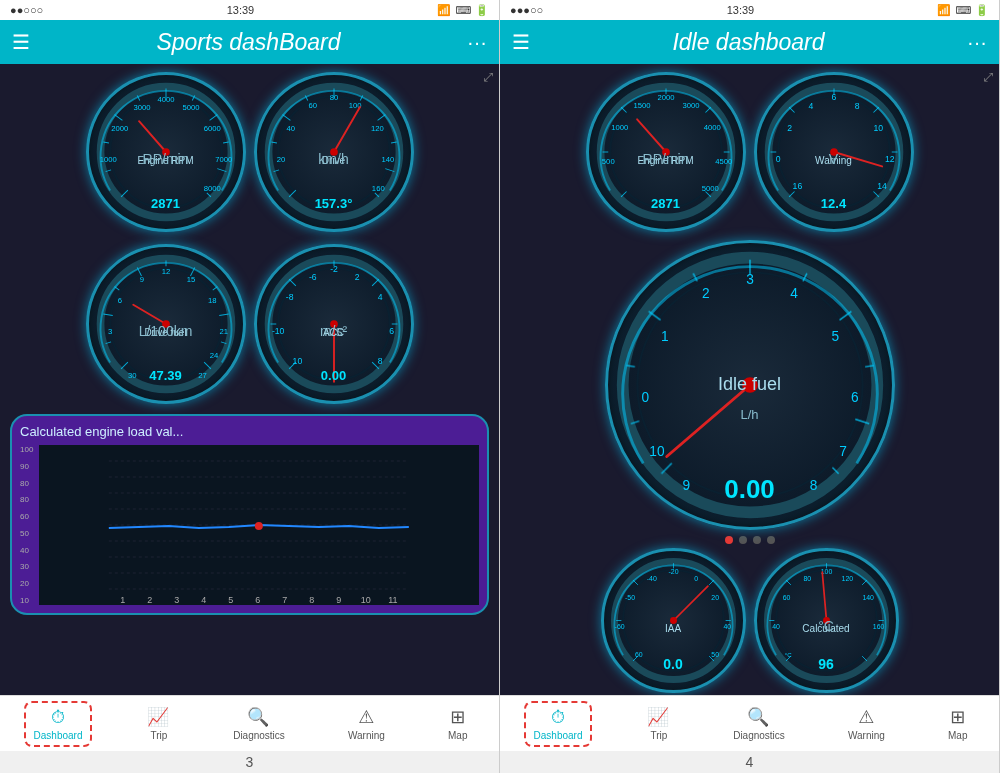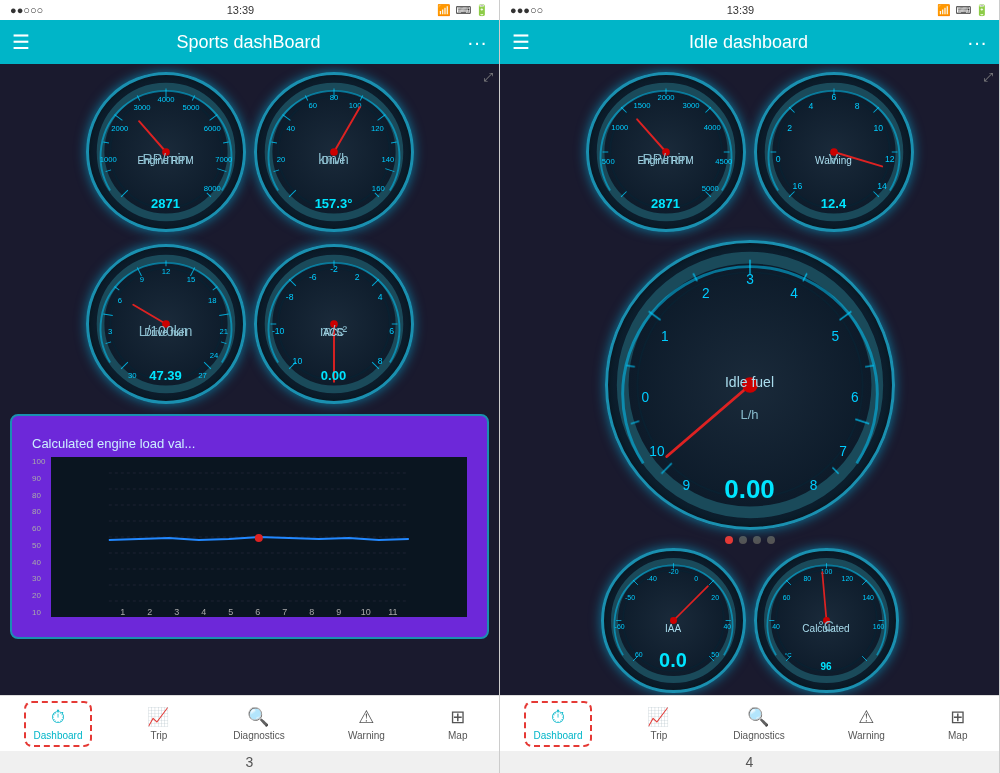--- a/index.html
+++ b/index.html
@@ -40,23 +40,24 @@
     .nav-bar {
       height: 44px;
       background: #00b5c8;
       display: flex;
       align-items: center;
       justify-content: space-between;
       padding: 0 12px;
       color: white;
     }
     .nav-bar .title {
-      font-size: 18px;
+      font-size: 23px;
       font-weight: 500;
       color: white;
+      font-style: italic;
     }
     .nav-bar .menu-icon, .nav-bar .more-icon {
       font-size: 20px;
       cursor: pointer;
       color: white;
     }
 
     
     .content {
       flex: 1;
@@ -137,24 +138,24 @@
       top: 6px;
       right: 6px;
       color: #888;
       font-size: 12px;
       cursor: pointer;
     }
 
     
     .chart-area {
       margin: 6px 10px;
-      background: #6d28d9;
+      background: #4c1d95;
       border: 2px solid #1a90b0;
-      border-radius: 8px;
-      padding: 20px;
+      border-radius: 17px;
+      padding: 8px;
     }
     .chart-title {
       color: #cceeff;
       font-size: 13px;
       margin-bottom: 6px;
     }
     .chart-body {
       display: flex;
       gap: 4px;
     }
@@ -635,21 +636,21 @@
           <text x="232" y="100" fill="#00ccff" font-size="14" text-anchor="middle">5</text>
           <text x="252" y="162" fill="#00ccff" font-size="14" text-anchor="middle">6</text>
           <text x="240" y="218" fill="#00ccff" font-size="14" text-anchor="middle">7</text>
           <text x="210" y="252" fill="#00ccff" font-size="14" text-anchor="middle">8</text>
           <text x="80" y="252" fill="#00ccff" font-size="14" text-anchor="middle">9</text>
           <text x="50" y="218" fill="#00ccff" font-size="14" text-anchor="middle">10</text>
 
           <line x1="145" y1="145" x2="60" y2="218" stroke="#dd2222" stroke-width="3" stroke-linecap="round"></line>
           <circle cx="145" cy="145" r="8" fill="#cc0000"></circle>
         </svg>
-        <span class="gauge-label" style="font-size:14px;top:46%">Idle fuel</span>
+        <span class="gauge-label" style="font-size:18px;top:46%">Idle fuel</span>
         <span class="gauge-sublabel" style="font-size:13px;bottom:37%">L/h</span>
         <span class="gauge-value" style="font-size:26px;bottom:22px">0.00</span>
       </div>
     </div>
 
     <div class="pagination">
       <div class="dot active"></div>
       <div class="dot"></div>
       <div class="dot"></div>
       <div class="dot"></div>
@@ -678,21 +679,21 @@
           <text x="106" y="34" fill="#00ccff" font-size="8" text-anchor="middle">0</text>
           <text x="128" y="56" fill="#00ccff" font-size="8" text-anchor="middle">20</text>
           <text x="142" y="90" fill="#00ccff" font-size="8" text-anchor="middle">40</text>
           <text x="128" y="122" fill="#00ccff" font-size="8" text-anchor="middle">50</text>
           <text x="40" y="122" fill="#00ccff" font-size="8" text-anchor="middle">60</text>
 
           <line x1="80" y1="80" x2="80" y2="24" stroke="#dd2222" stroke-width="2" stroke-linecap="round" transform="rotate(45 80 80)"></line>
           <circle cx="80" cy="80" r="4" fill="#cc0000"></circle>
         </svg>
         <span class="gauge-label">IAA</span>
-        <span class="gauge-value" style="font-size:20px">0.0</span>
+        <span class="gauge-value" style="font-size:14px">0.0</span>
       </div>
 
       <div class="gauge small" style="width:145px;height:145px">
         <svg viewBox="0 0 160 160">
           <circle cx="80" cy="80" r="68" fill="none" stroke="#1a4a5a" stroke-width="8"></circle>
           <circle cx="80" cy="80" r="58" fill="none" stroke="#0a2030" stroke-width="2"></circle>
           <path d="M 22 120 A 68 68 0 1 1 138 120" fill="none" stroke="#00ccff" stroke-width="2" opacity="0.5"></path>
           <g stroke="#00ccff" stroke-width="1" opacity="0.8">
             <line x1="80" y1="14" x2="80" y2="22" transform="rotate(-135 80 80)"></line>
             <line x1="80" y1="14" x2="80" y2="20" transform="rotate(-90 80 80)"></line>
@@ -709,21 +710,21 @@
           <text x="104" y="34" fill="#00ccff" font-size="8" text-anchor="middle">120</text>
           <text x="128" y="56" fill="#00ccff" font-size="8" text-anchor="middle">140</text>
           <text x="140" y="90" fill="#00ccff" font-size="8" text-anchor="middle">160</text>
           <text x="36" y="122" fill="#00ccff" font-size="7" text-anchor="middle">°C</text>
 
           <line x1="80" y1="80" x2="80" y2="24" stroke="#dd2222" stroke-width="2" stroke-linecap="round" transform="rotate(-5 80 80)"></line>
           <circle cx="80" cy="80" r="4" fill="#cc0000"></circle>
         </svg>
         <span class="gauge-label">Calculated</span>
         <span class="gauge-sublabel">°C</span>
-        <span class="gauge-value" style="font-size:10px">96</span>
+        <span class="gauge-value" style="font-size:14px">96</span>
       </div>
     </div>
   </div>
 
   <div class="tab-bar">
     <div class="tab-item active">
       <span class="tab-icon">⏱</span>
       <span class="tab-label">Dashboard</span>
     </div>
     <div class="tab-item">

